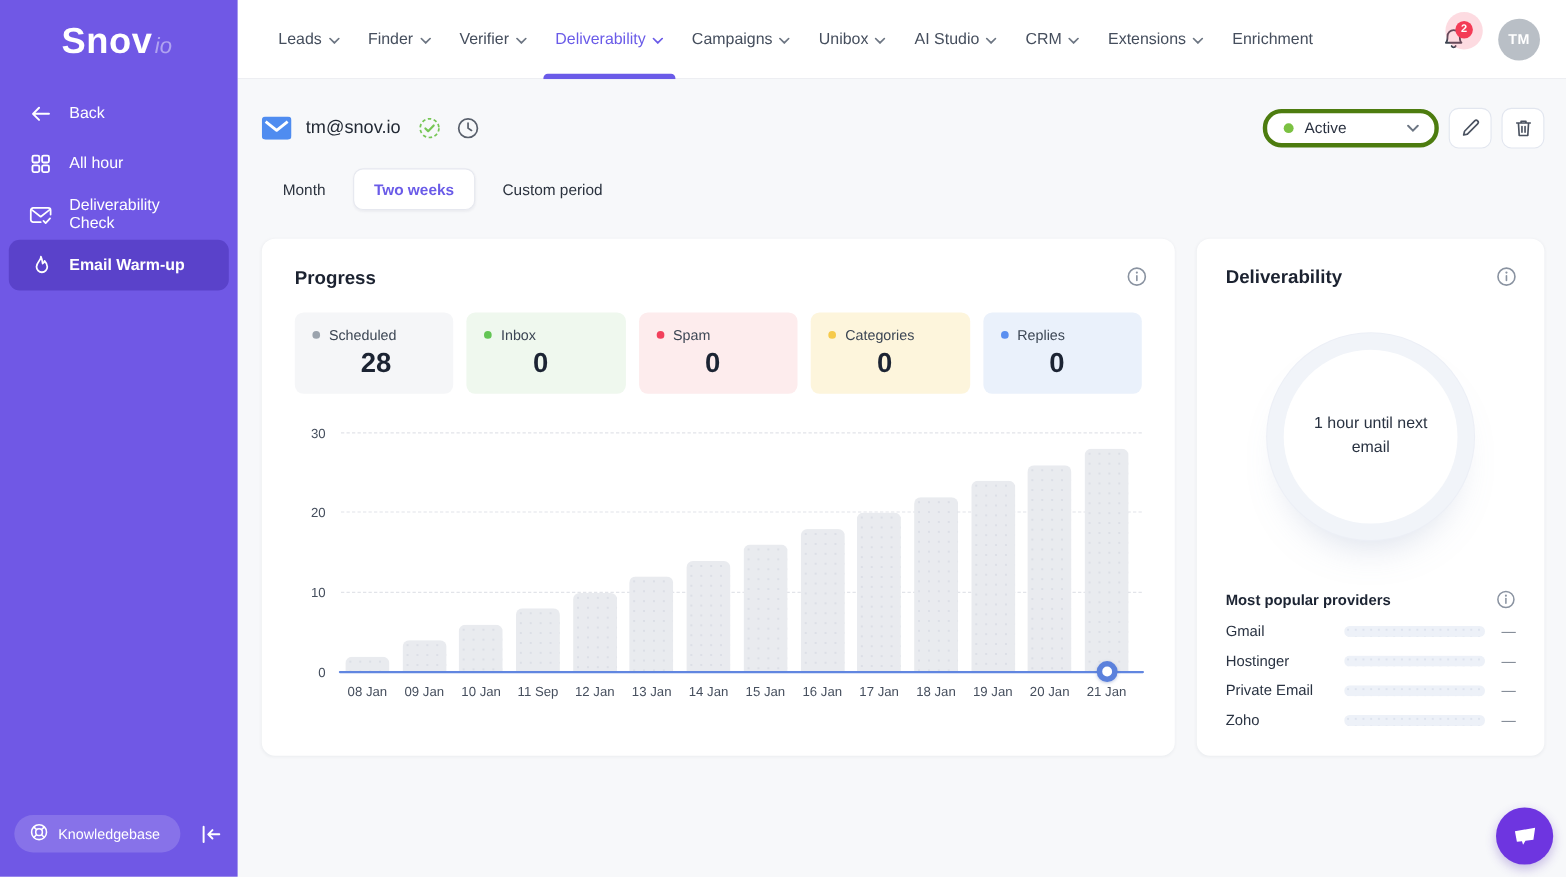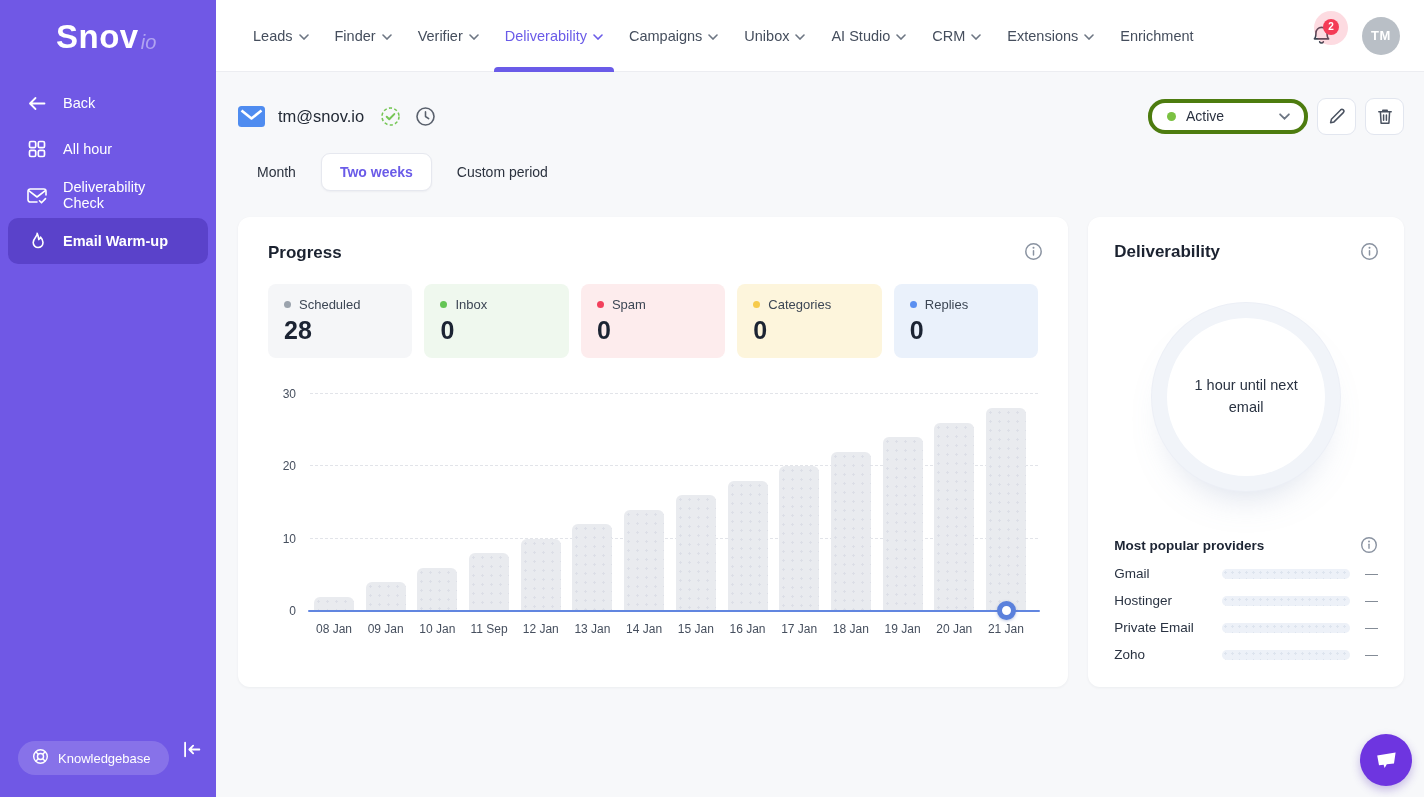--- a/index.html
+++ b/index.html
@@ -11,21 +11,21 @@
     background: #7058e5; z-index: 5; display: flex; flex-direction: column; }
   .logo { height: 74px; display: flex; align-items: center; padding-left: 56px; cursor: pointer; }
   .logo-main { color: #fff; font-size: 33px; font-weight: bold; letter-spacing: 0.5px; }
   .logo-io { color: rgba(255,255,255,0.45); font-size: 20px; font-style: italic; margin-left: 2px; margin-top: 10px; }
   .side-menu { margin-top: 6px; }
   .side-item { height: 46px; margin: 0 8px; display: flex; align-items: center;
     padding: 0 18px; border-radius: 10px; color: #fff; font-size: 14.5px; cursor: pointer; }
   .side-item .s-ic { width: 22px; height: 22px; display: inline-flex; align-items: center;
     justify-content: center; margin-right: 15px; flex: none; }
   .side-item.active { background: #5a42ca; font-weight: bold; }
-  .side-bottom { margin-top: auto; display: flex; align-items: flex-start; padding: 0 14px 22px 18px; }
+  .side-bottom { margin-top: auto; display: flex; align-items: center; padding: 0 14px 22px 13px; }
   .kb-pill { display: flex; align-items: center; gap: 9px; background: rgba(255,255,255,0.16);
     border: none; color: #fff; font-size: 13px; font-family: inherit; height: 34px;
     padding: 0 18px 0 14px; border-radius: 17px; cursor: pointer; }
   .collapse-btn { margin-left: auto; cursor: pointer; display: inline-flex; }
 
   
   .topnav { position: absolute; left: 216px; top: 0; right: 0; height: 72px; background: #fff;
     border-bottom: 1px solid #ecedf1; display: flex; align-items: center; padding: 0 24px; }
   .nav-items { display: flex; height: 72px; }
   .nav-item { position: relative; display: flex; align-items: center; gap: 6px; height: 72px;
@@ -75,21 +75,21 @@
   .card-progress { width: 831px; padding: 26px 30px; }
   .card-deliv { width: 316px; padding: 25px 26px; }
   .card-title { font-size: 17px; font-weight: bold; color: #1b2230; }
   .card-info { position: absolute; top: 25px; right: 25px; cursor: pointer; display: inline-flex; }
 
   
   .stats-row { display: grid; grid-template-columns: repeat(5, 1fr); gap: 12px; margin-top: 21px; }
   .stat-card { height: 74px; border-radius: 8px; padding: 13px 16px; }
   .stat-top { display: flex; align-items: center; gap: 8px; font-size: 13px; color: #3c4654; }
   .stat-dot { width: 7px; height: 7px; border-radius: 50%; flex: none; }
-  .stat-val { font-size: 25px; font-weight: bold; color: #1c2433; margin-top: 4px; }
+  .stat-val { font-size: 25px; font-weight: bold; color: #1c2433; margin-top: 4px; margin-left: 44px; }
 
   
   .chart { position: relative; margin-top: 36px; height: 250px; }
   .yaxis { position: absolute; left: 0; top: 0; width: 34px; height: 217px; }
   .ylab { position: absolute; right: 6px; transform: translateY(50%); font-size: 12px; color: #464f5e; }
   .plot { position: relative; margin-left: 46px; width: 712px; height: 217px; }
   .gridline { position: absolute; left: -4px; right: -12px; height: 0;
     border-top: 1.5px dashed #e2e4e9; }
   .bars { position: absolute; inset: 0; display: flex; justify-content: space-between;
     align-items: flex-end; }

